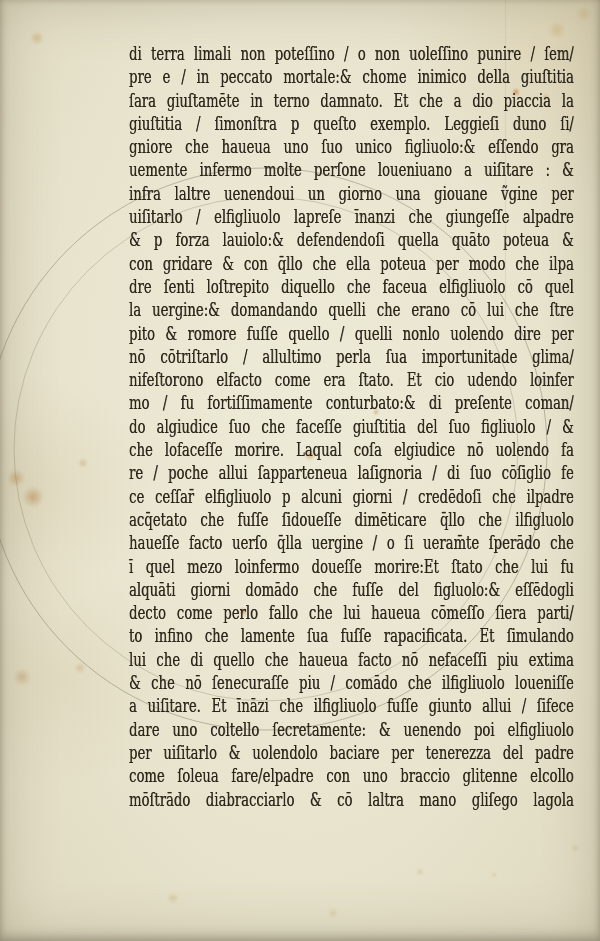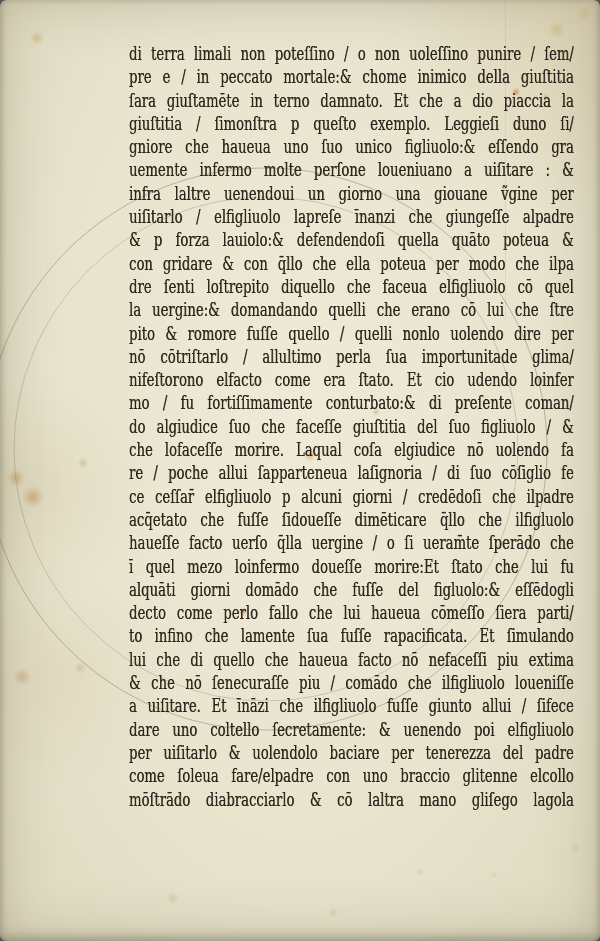--- a/index.html
+++ b/index.html
@@ -10,21 +10,20 @@
     background:
       radial-gradient(circle at 6% 52%, rgba(176,150,96,0.13) 0, rgba(176,150,96,0) 15%),
       radial-gradient(circle at 94% 5%, rgba(190,150,90,0.13) 0, rgba(190,150,90,0) 16%),
       radial-gradient(circle at 10% 72%, rgba(176,150,96,0.10) 0, rgba(176,150,96,0) 13%),
       radial-gradient(ellipse at 50% 44%, #edead7 0%, #e8e4ce 55%, #ded9bf 100%);
     box-shadow:
       inset 0 0 55px rgba(110,100,70,0.30),
       inset 0 -6px 10px rgba(90,85,70,0.28),
       inset 0 0 6px rgba(120,110,85,0.35);
     font-family:"DejaVu Serif","Liberation Serif",serif;
-    border-radius:7px;
   }
   .stamp{position:absolute;left:0;top:0;pointer-events:none;}
   .chain-line{
     position:absolute;width:1px;background:rgba(100,95,70,0.10);
     pointer-events:none;
   }
   .text-block{
     position:absolute;left:129px;top:42px;width:640px;
     transform:scaleX(0.695);transform-origin:0 0;
     font-size:19px;line-height:23.3px;

